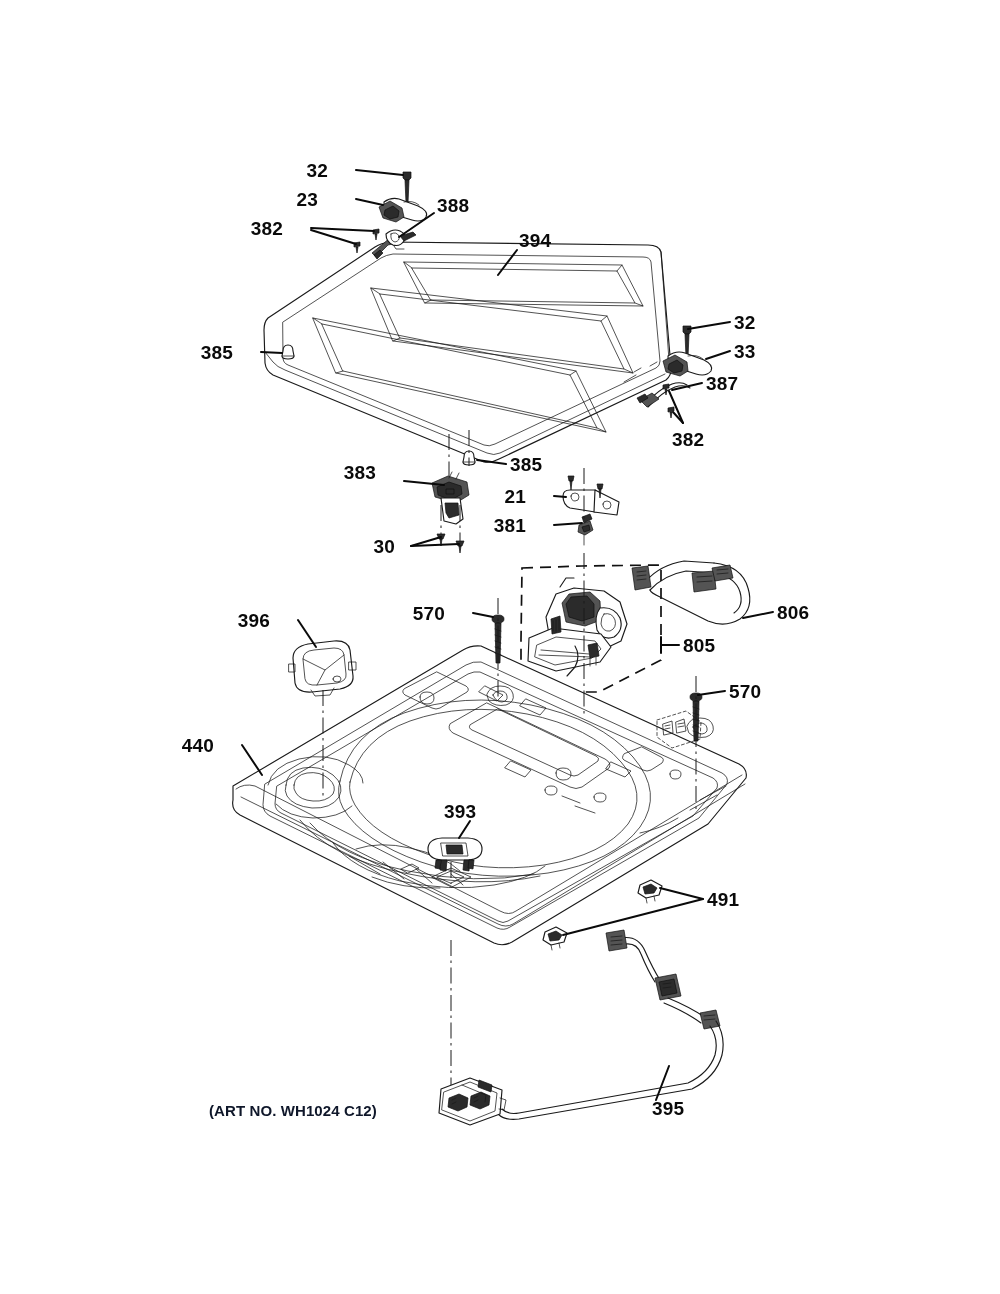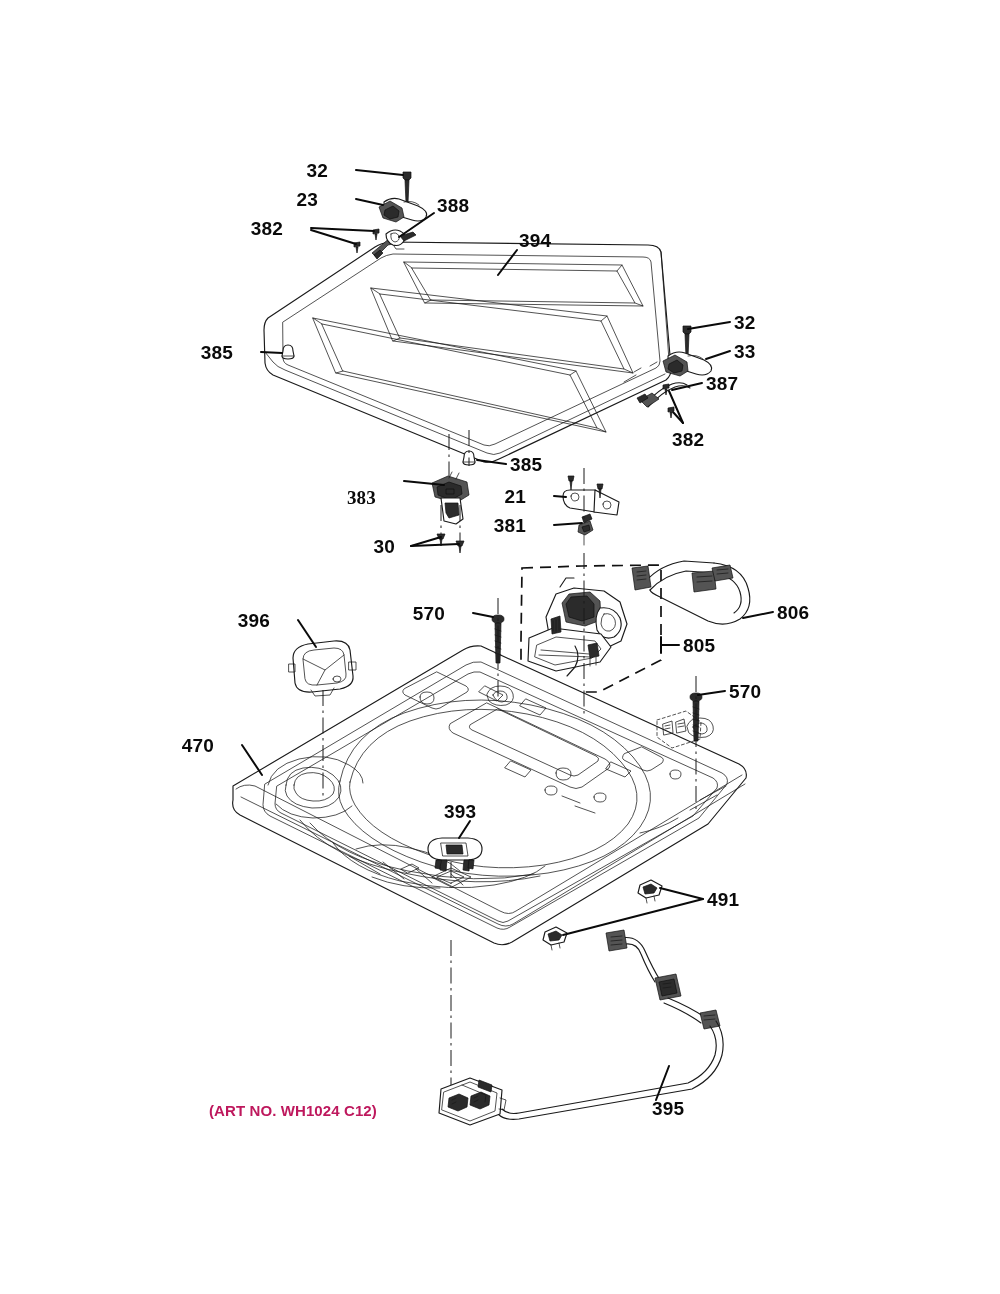--- a/index.html
+++ b/index.html
@@ -5,21 +5,21 @@
 <style>
   html,body{margin:0;padding:0;background:#ffffff;}
   body{width:1000px;height:1294px;position:relative;overflow:hidden;
        font-family:"Liberation Sans",sans-serif;}
   #stage{position:absolute;left:0;top:0;width:1000px;height:916px;}
   svg#art{position:absolute;left:0;top:0;width:1000px;height:1294px;display:block;}
   .lbl{position:absolute;font-family:"Liberation Sans",sans-serif;
        font-weight:bold;font-size:19px;color:#0a0a0a;white-space:nowrap;
        letter-spacing:.2px;line-height:1;}
   .artno{position:absolute;font-family:"Liberation Sans",sans-serif;
-         font-weight:bold;font-size:15px;color:#be185d;white-space:nowrap;
+         font-weight:bold;font-size:15px;color:#0f172a;white-space:nowrap;
          letter-spacing:.1px;}
 </style>
 </head>
 <body>
 
 <div id="stage">
 
 <svg id="art" viewBox="0 0 1000 1294" xmlns="http://www.w3.org/2000/svg">
   <defs>
     <style>
@@ -411,29 +411,29 @@
 <div class="lbl" style="left:318px;top:199px;transform:translate(-100%,-50%);">23</div>
 <div class="lbl" style="left:437px;top:205px;transform:translate(0,-50%);">388</div>
 <div class="lbl" style="left:283px;top:228px;transform:translate(-100%,-50%);">382</div>
 <div class="lbl" style="left:519px;top:240px;transform:translate(0,-50%);">394</div>
 <div class="lbl" style="left:734px;top:322px;transform:translate(0,-50%);">32</div>
 <div class="lbl" style="left:734px;top:351px;transform:translate(0,-50%);">33</div>
 <div class="lbl" style="left:233px;top:352px;transform:translate(-100%,-50%);">385</div>
 <div class="lbl" style="left:706px;top:383px;transform:translate(0,-50%);">387</div>
 <div class="lbl" style="left:672px;top:430px;transform:translate(0,0);">382</div>
 <div class="lbl" style="left:510px;top:464px;transform:translate(0,-50%);">385</div>
-<div class="lbl" style="left:376px;top:497px;transform:translate(-100%,-50%);font-family:Liberation Serif, serif;">383</div>
+<div class="lbl" style="left:376px;top:472px;transform:translate(-100%,-50%);">383</div>
 <div class="lbl" style="left:526px;top:496px;transform:translate(-100%,-50%);">21</div>
 <div class="lbl" style="left:526px;top:525px;transform:translate(-100%,-50%);">381</div>
 <div class="lbl" style="left:383px;top:546px;transform:translate(-100%,-50%);margin-left:12px;">30</div>
 <div class="lbl" style="left:777px;top:612px;transform:translate(0,-50%);">806</div>
 <div class="lbl" style="left:445px;top:613px;transform:translate(-100%,-50%);">570</div>
 <div class="lbl" style="left:270px;top:620px;transform:translate(-100%,-50%);">396</div>
 <div class="lbl" style="left:683px;top:645px;transform:translate(0,-50%);">805</div>
 <div class="lbl" style="left:729px;top:691px;transform:translate(0,-50%);">570</div>
-<div class="lbl" style="left:214px;top:745px;transform:translate(-100%,-50%);">470</div>
+<div class="lbl" style="left:214px;top:745px;transform:translate(-100%,-50%);">440</div>
 <div class="lbl" style="left:444px;top:811px;transform:translate(0,-50%);">393</div>
 <div class="lbl" style="left:707px;top:899px;transform:translate(0,-50%);">491</div>
 <div class="lbl" style="left:652px;top:1108px;transform:translate(0,-50%);">395</div>
 
 <div class="artno" style="left:209px;top:1102px;">(ART NO. WH1024 C12)</div>
 
 </div>
 
 </body></html>

